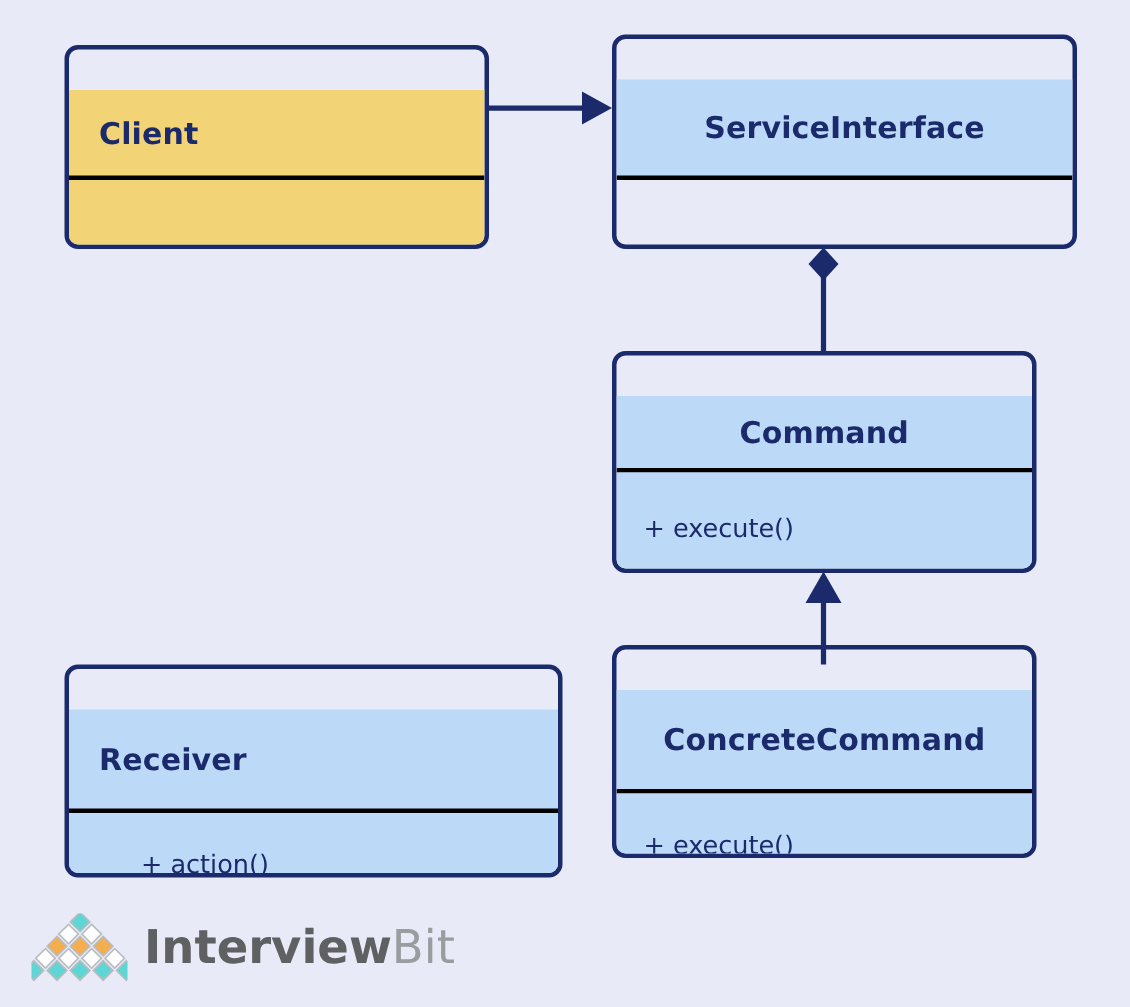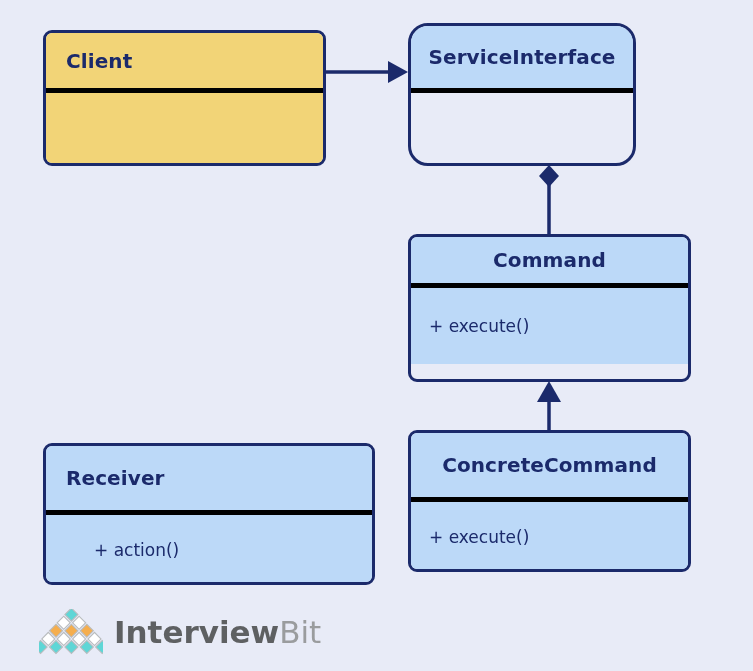--- a/index.html
+++ b/index.html
@@ -26,26 +26,27 @@
     box-sizing: border-box;
     border: 3px solid #1b2a6b;
     border-radius: 9px;
     overflow: hidden;
     z-index: 2;
   }
   .uml-class .compartment-title {
     box-sizing: border-box;
     display: flex;
     align-items: center;
-    border-bottom: 5px solid #000000;
+    border-bottom: 3px solid #000000;
     font-weight: bold;
     font-size: 20px;
     color: #1b2a6b;
     letter-spacing: 0.1px;
     padding: 0 20px;
+    margin-top: 27px;
   }
   .uml-class .compartment-members {
     box-sizing: border-box;
     display: flex;
     align-items: center;
     padding: 0 18px;
     font-size: 17px;
     color: #1b2a6b;
   }
   .align-left  { justify-content: flex-start; }
@@ -54,21 +55,21 @@
   .fill-yellow .compartment-title,
   .fill-yellow .compartment-members { background: #f2d477; }
   .fill-blue .compartment-title,
   .fill-blue .compartment-members { background: #bcd9f8; }
 
   
   #class-client          { left: 43px;  top: 30px;  width: 283px; height: 136px; }
   #class-client .compartment-title   { height: 60px; }
   #class-client .compartment-members { height: 73px; }
 
-  #class-serviceinterface{ left: 408px; top: 23px;  width: 228px; height: 143px; border-radius: 20px; }
+  #class-serviceinterface{ left: 408px; top: 23px;  width: 310px; height: 143px; }
   #class-serviceinterface .compartment-title   { height: 67px; }
   #class-serviceinterface .compartment-members { height: 73px; }
 
   #class-command         { left: 408px; top: 234px; width: 283px; height: 148px; }
   #class-command .compartment-title   { height: 51px; }
   #class-command .compartment-members { height: 76px; }
 
   #class-receiver        { left: 43px;  top: 443px; width: 332px; height: 142px; }
   #class-receiver .compartment-title   { height: 69px; }
   #class-receiver .compartment-members { height: 70px; padding-left: 48px; }
@@ -84,21 +85,21 @@
     top: 0;
     width: 753px;
     height: 671px;
     z-index: 1;
     pointer-events: none;
   }
 
   
   #brand-logo {
     position: absolute;
-    left: 39px;
+    left: 21px;
     top: 609px;
     display: flex;
     align-items: center;
     z-index: 3;
   }
   #brand-logo .logo-mark {
     width: 64px;
     height: 46px;
     flex: none;
   }

